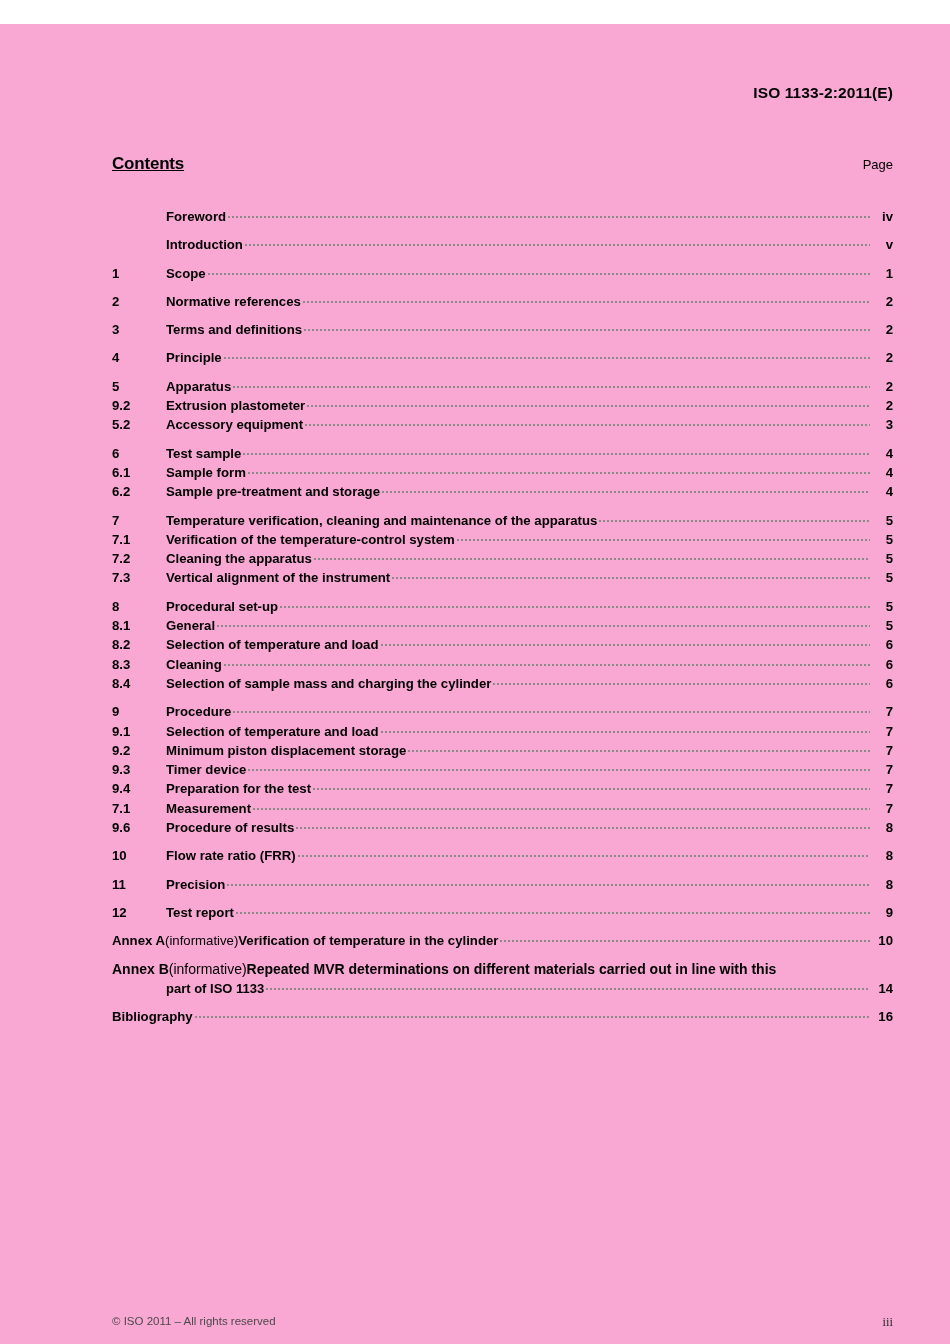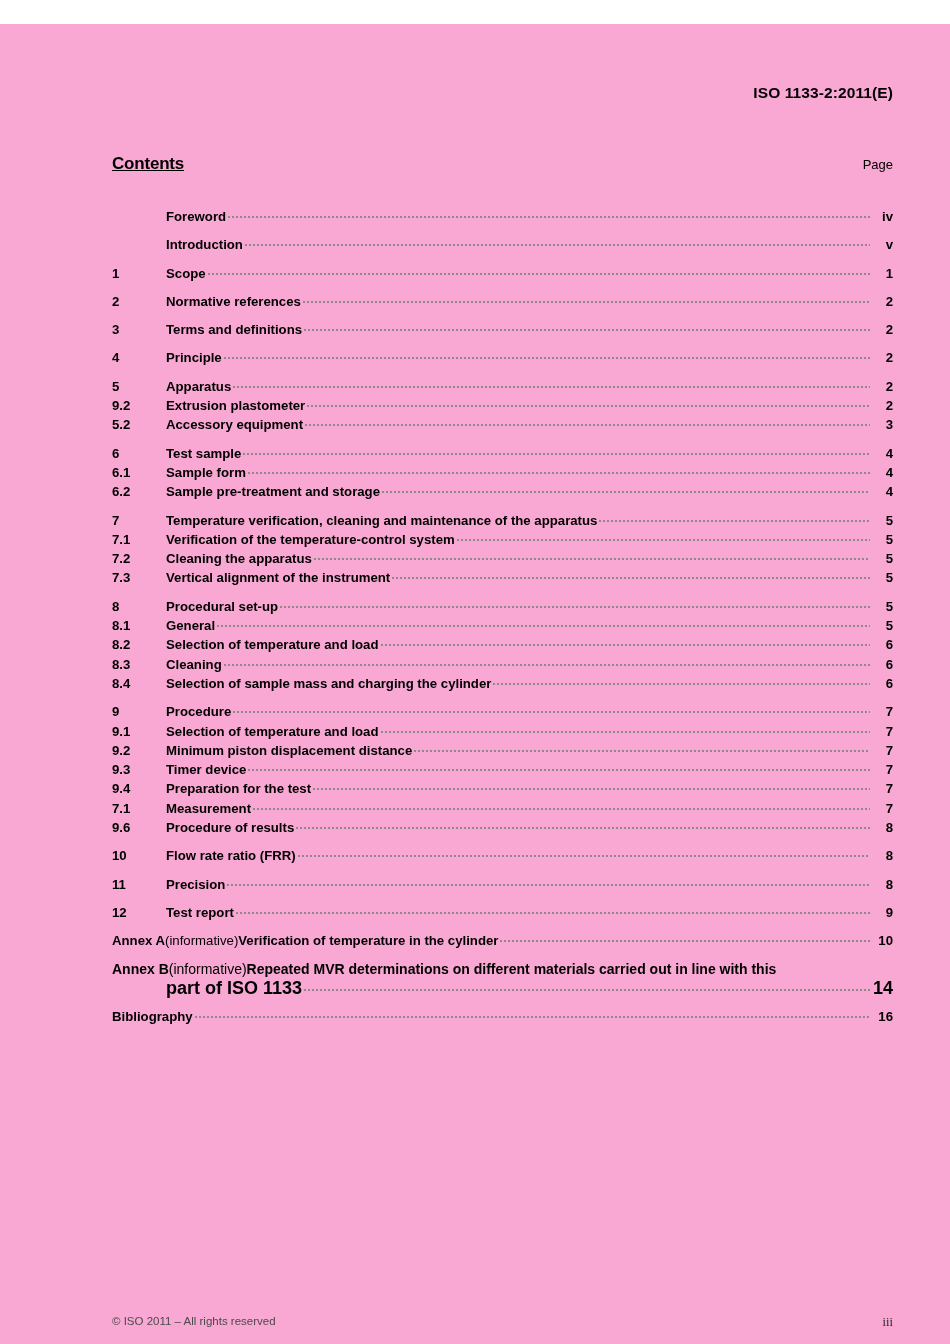--- a/index.html
+++ b/index.html
@@ -124,21 +124,21 @@
     line-height: 19.3px;
     white-space: nowrap;
   }
   .annex-line1 .fill {
     flex: 1 1 auto;
   }
   .annex-line2 {
     display: flex;
     align-items: baseline;
     width: 100%;
-    font-size: 18px;
+    font-size: 13px;
     font-weight: bold;
     line-height: 19.3px;
     white-space: nowrap;
     padding-left: 54px;
     box-sizing: border-box;
     justify-content: space-between;
   }
 
   
   .doc-footer {
@@ -325,21 +325,21 @@
           <span class="toc-page">7</span>
         </div>
         <div class="toc-entry">
           <span class="toc-num">9.1</span>
           <span class="toc-text">Selection of temperature and load</span>
           <span class="leader"></span>
           <span class="toc-page">7</span>
         </div>
         <div class="toc-entry">
           <span class="toc-num">9.2</span>
-          <span class="toc-text">Minimum piston displacement distance</span>
+          <span class="toc-text">Minimum piston displacement storage</span>
           <span class="leader"></span>
           <span class="toc-page">7</span>
         </div>
         <div class="toc-entry">
           <span class="toc-num">9.3</span>
           <span class="toc-text">Timer device</span>
           <span class="leader"></span>
           <span class="toc-page">7</span>
         </div>
         <div class="toc-entry">

